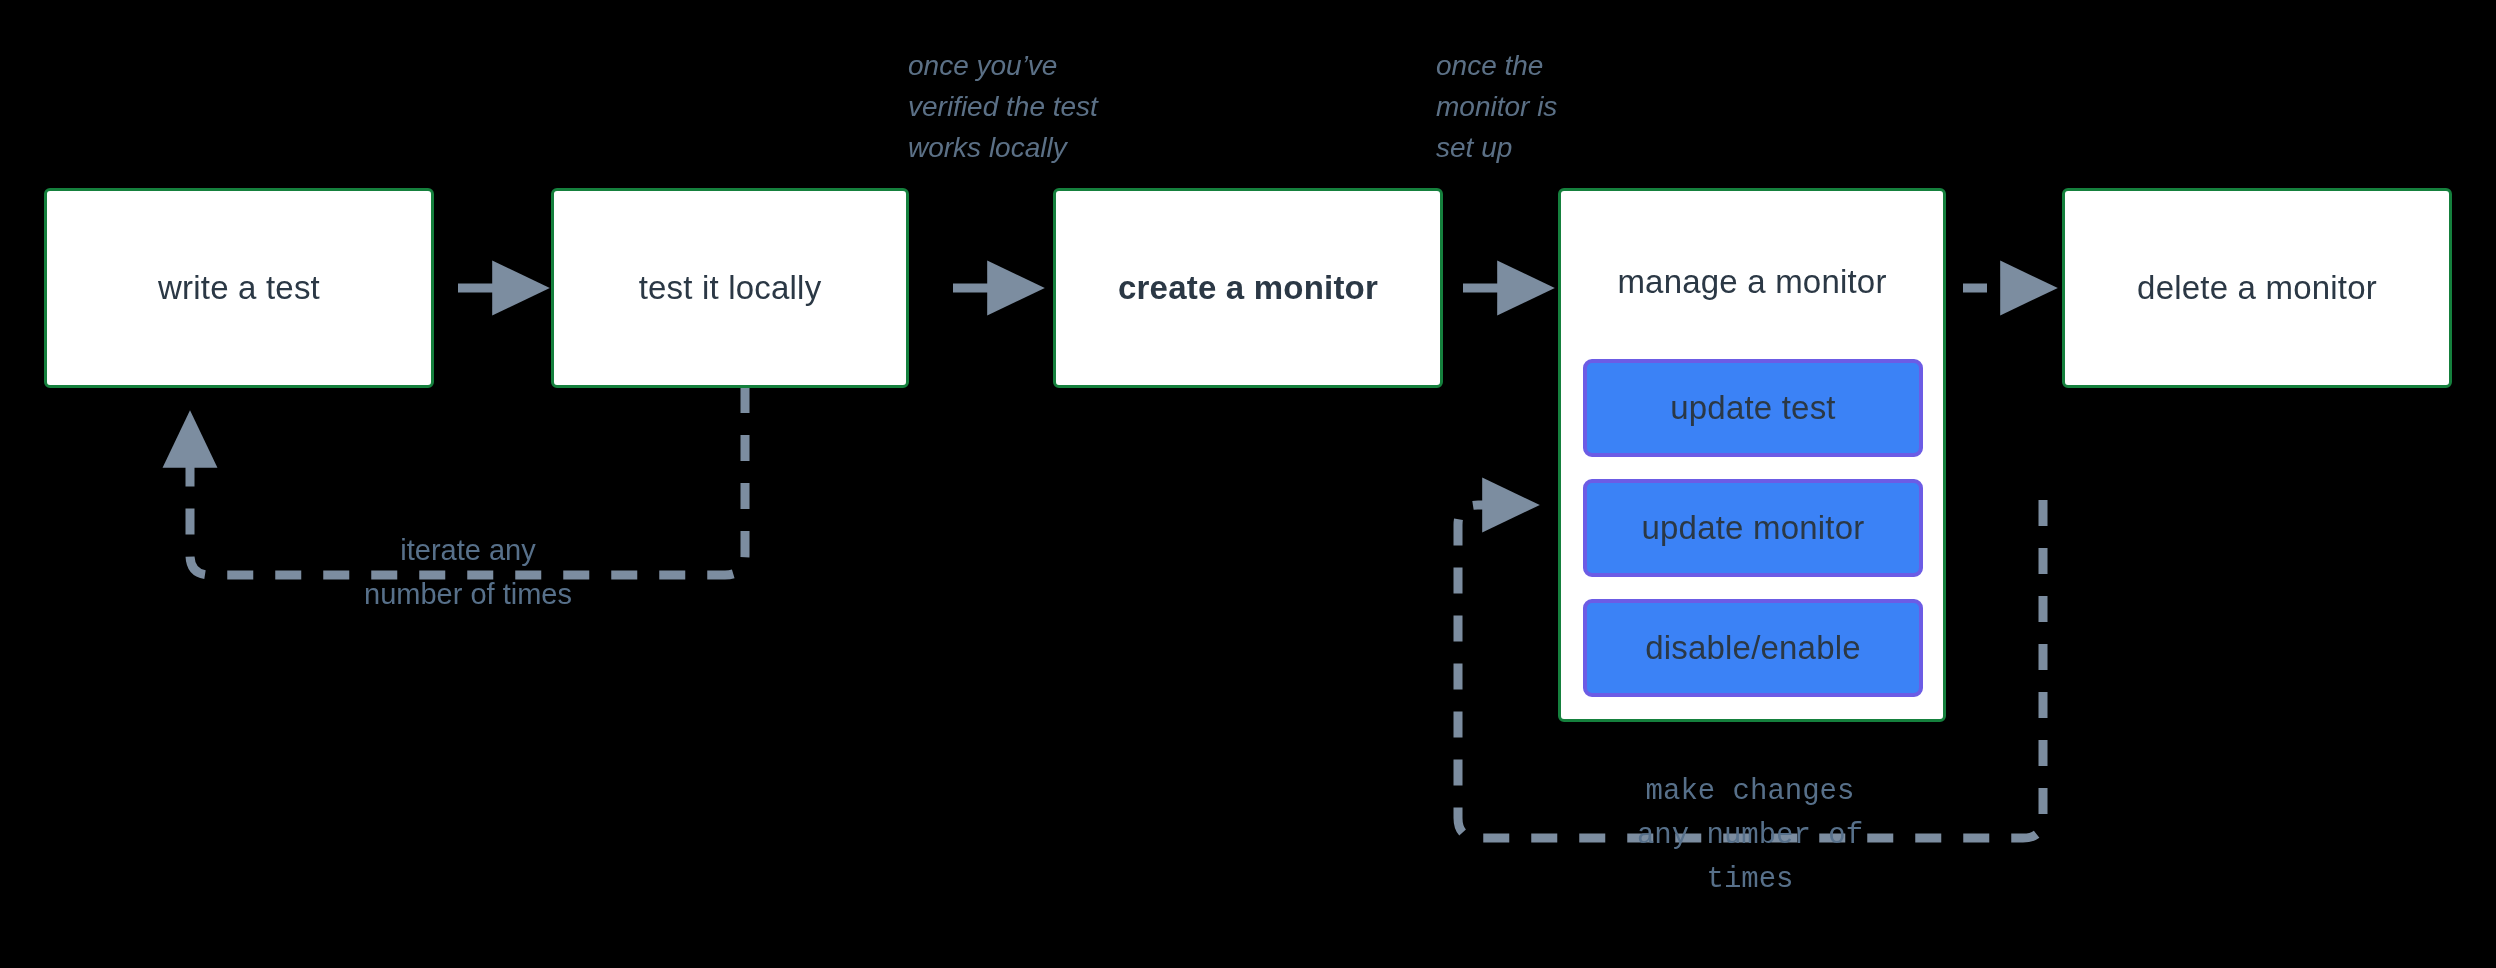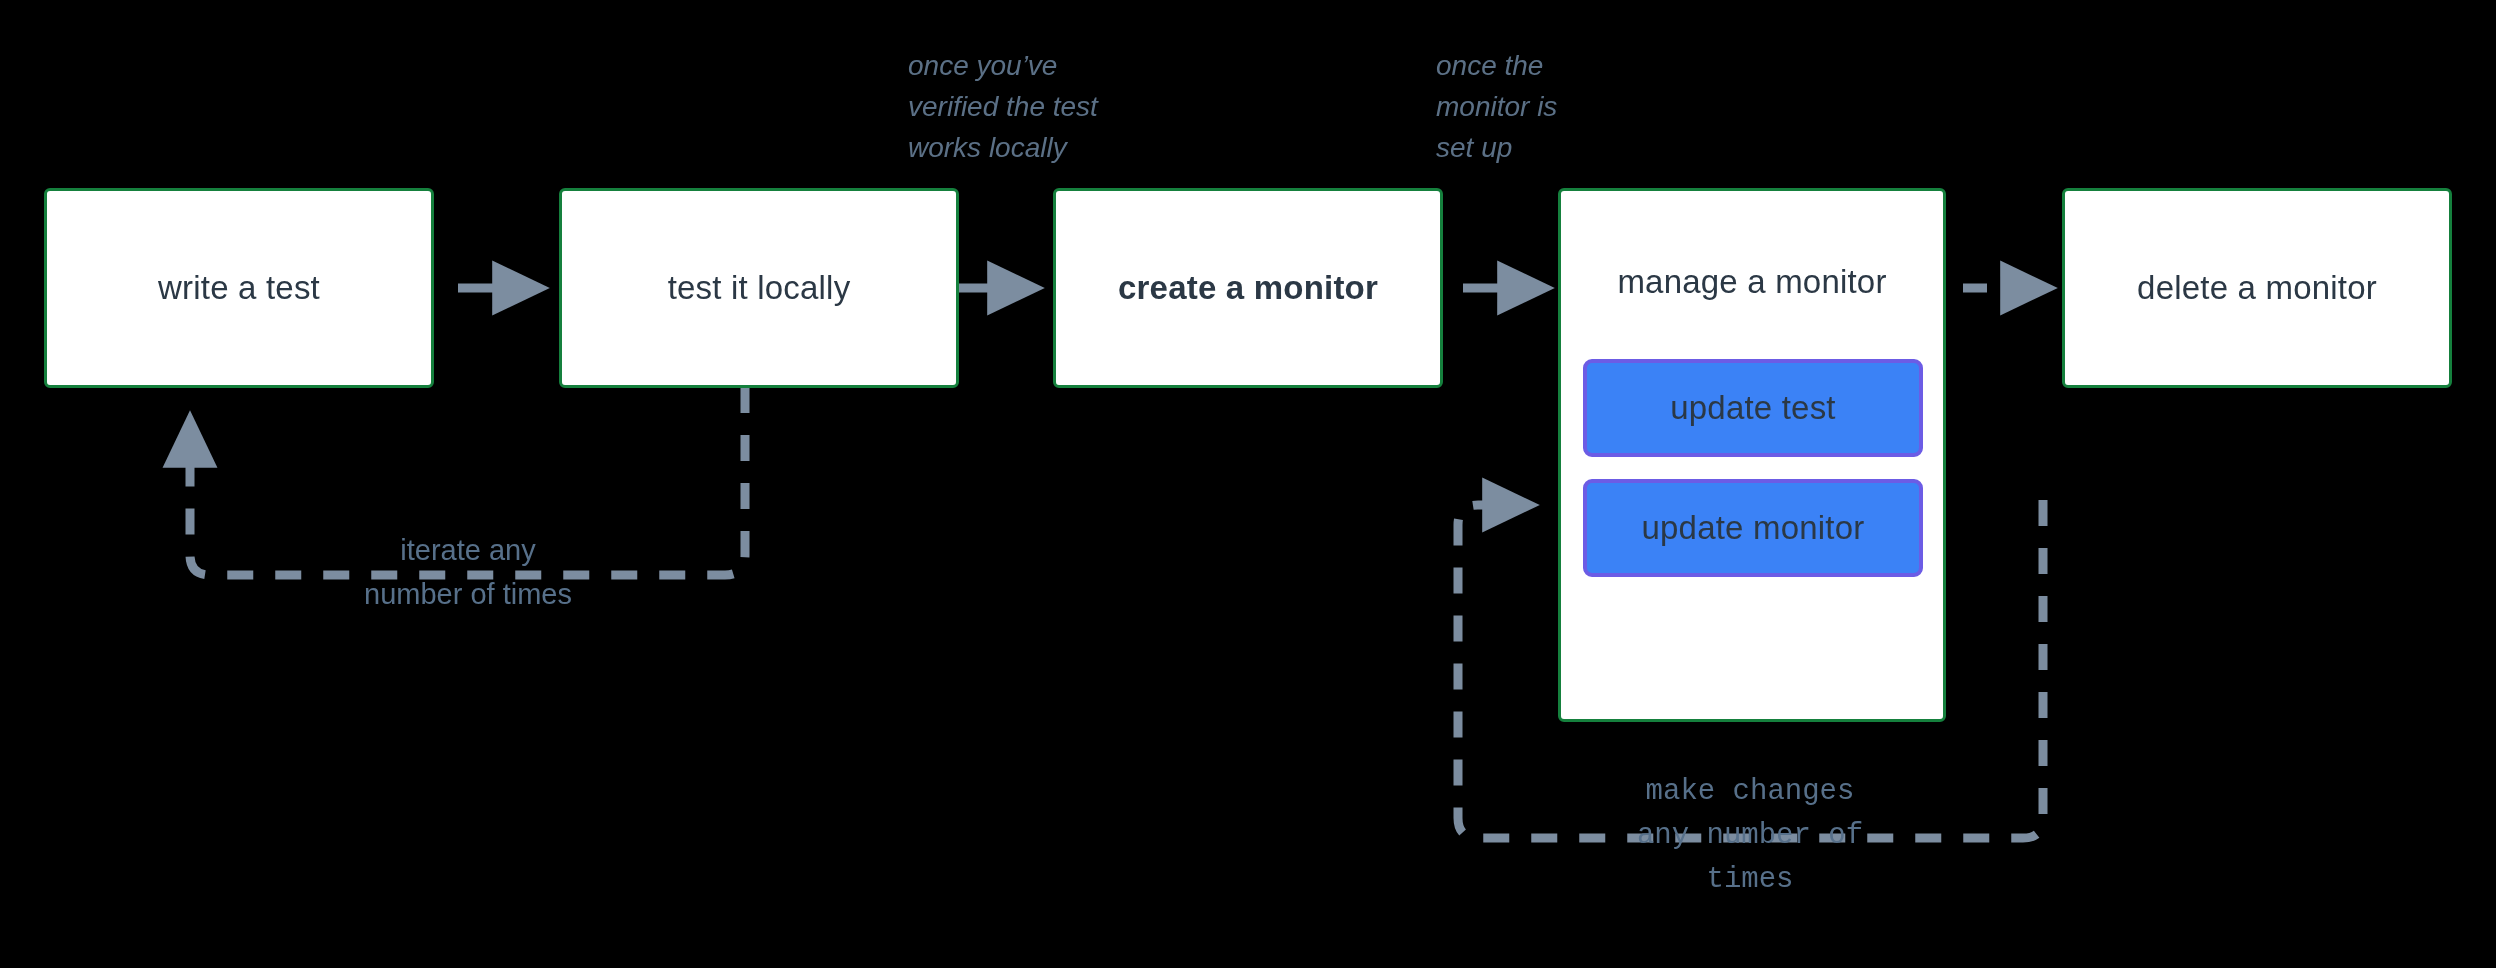--- a/index.html
+++ b/index.html
@@ -113,39 +113,42 @@
 
     <g>
       <path d="M 2043 500 L 2043 818 Q 2043 838 2023 838 L 1478 838 Q 1458 838 1458 818 L 1458 525 Q 1458 505 1478 505 L 1520 505" fill="none" stroke="#7C8DA0" stroke-width="9" stroke-dasharray="26 22" stroke-linecap="butt" marker-end="url(#arrowSolid)"></path>
     </g>
   </svg>
 
   <div class="node" style="left:44px; top:188px; width:390px; height:200px;">
     <span>write a test</span>
   </div>
 
-  <div class="node" style="left:551px; top:188px; width:400px; height:200px;margin-left:8px;">
+  <div class="node" style="left:551px; top:188px; width:358px; height:200px;">
     <span>test it locally</span>
   </div>
 
   <div class="node" style="left:1053px; top:188px; width:390px; height:200px;font-weight:bold;">
     <span>create a monitor</span>
   </div>
 
   <div class="node stacked" style="left:1558px; top:188px; width:388px; height:534px;">
     <div class="node-title" style="top:72px;">manage a monitor</div>
 
     <div class="subnode" style="left:22px; top:168px; width:340px; height:98px;">
       <span>update test</span>
     </div>
 
     <div class="subnode" style="left:22px; top:288px; width:340px; height:98px;">
       <span>update monitor</span>
     </div>
 
+    <div class="subnode" style="left:22px; top:408px; width:340px; height:98px;">
+      <span>disable/enable</span>
+    </div>
   </div>
 
   <div class="node" style="left:2062px; top:188px; width:390px; height:200px;">
     <span>delete a monitor</span>
   </div>
 
   <div class="edge-label italic" style="left:908px; top:45px; width:300px;">once you’ve
 verified the test
 works locally</div>
 

